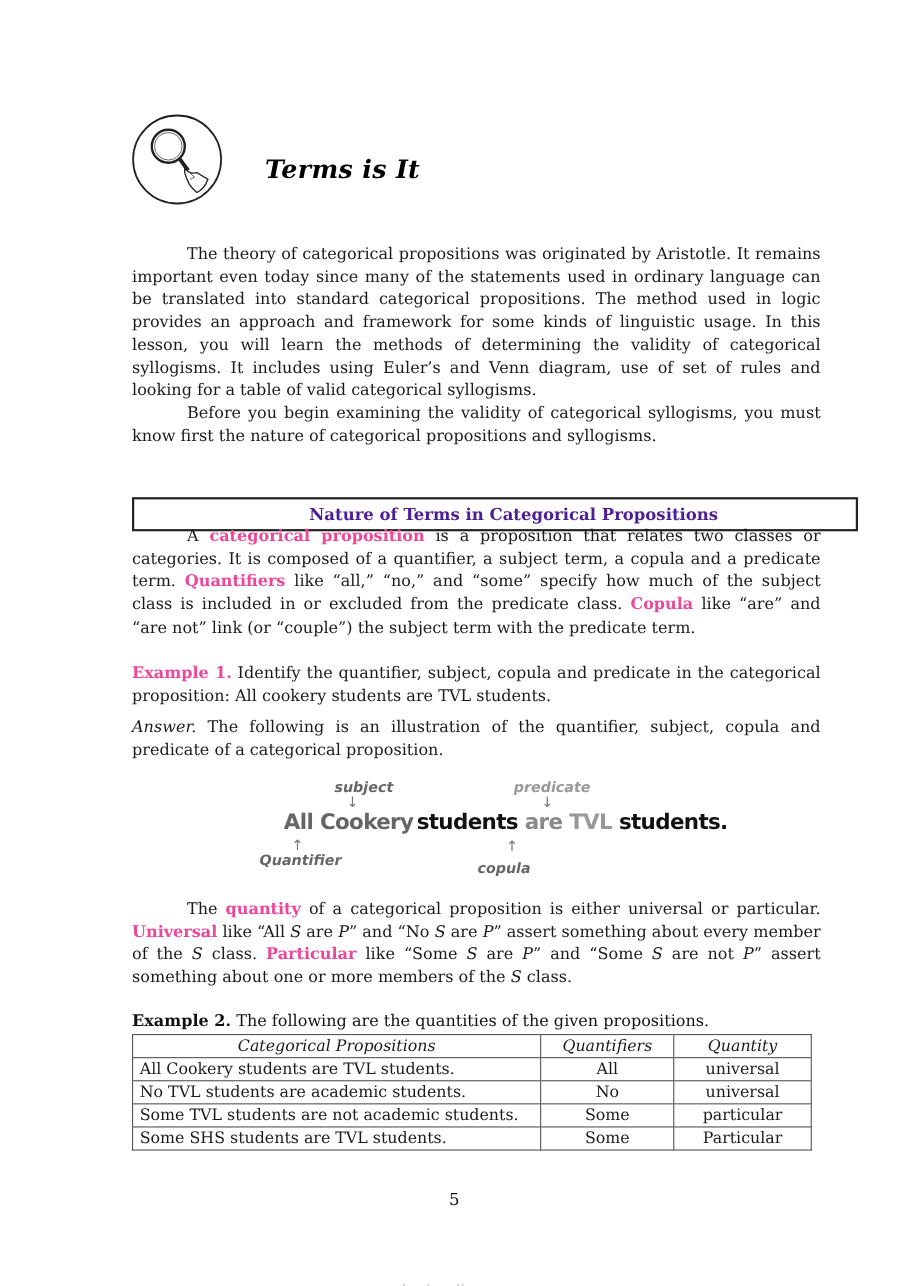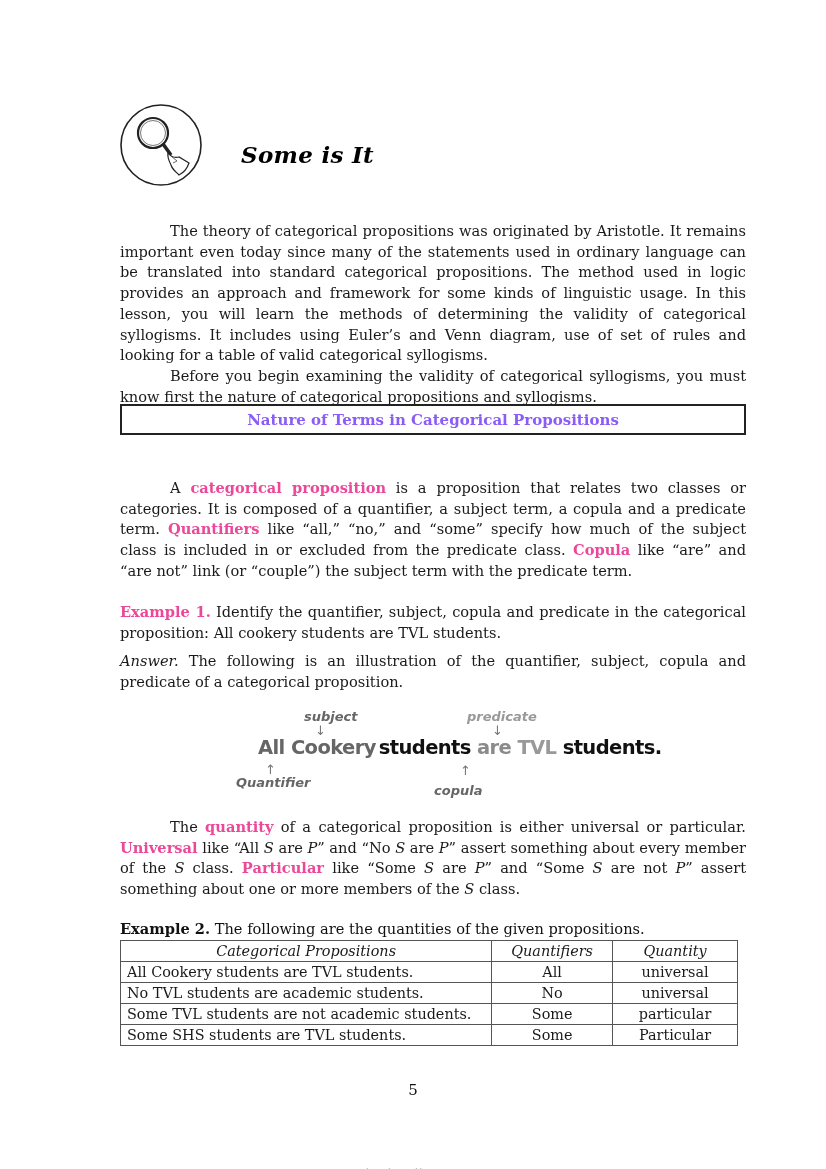--- a/index.html
+++ b/index.html
@@ -10,23 +10,23 @@
   .header-icon { position: absolute; left: 119px; top: 103px; width: 84px; height: 84px; }
   .title { position: absolute; left: 241px; top: 141px; font-family: "DejaVu Serif", serif;
            font-weight: bold; font-style: italic; font-size: 23px; letter-spacing: 0.3px; color: #000; }
 
   .para { position: absolute; left: 120px; width: 626px; font-size: 14.6px; line-height: 20.7px;
           text-align: justify; color: #1a1a1a; font-family: "DejaVu Serif", serif; }
   .para .indent { display: inline-block; width: 50px; }
   .para b { font-weight: bold; color: #ec4899; }
   .para i { font-style: italic; }
 
-  .section-box { position: absolute; left: 120px; top: 404px; width: 622px; height: 27px;
+  .section-box { position: absolute; left: 120px; top: 452px; width: 622px; height: 27px;
                  border: 2px solid #222; display: flex; align-items: center; justify-content: center;
-                 font-weight: bold; font-size: 15px; font-family: "DejaVu Serif", serif; color: #8b5cf6; }
+                 font-weight: bold; font-size: 15px; font-family: "DejaVu Serif", serif; color: #4c1d95; padding-left: 34px; }
 
   .illus { position: absolute; left: 225px; top: 700px; width: 400px; height: 105px;
            font-family: "DejaVu Sans", "Liberation Sans", sans-serif; }
   .illus .lbl { position: absolute; font-weight: bold; font-size: 13px; font-style: italic; }
   .illus .arrow { position: absolute; font-size: 13px; color: #777; }
   .illus .sentence { position: absolute; left: 33px; top: 36px; font-size: 19.5px; font-weight: bold;
                      letter-spacing: -0.6px; white-space: nowrap; }
   .gray1 { color: #666; }
   .gray2 { color: #8a8a8a; }
   .black { color: #111; }
@@ -51,21 +51,21 @@
   <div class="header-icon">
     <svg width="84" height="84" viewBox="0 0 84 84">
       <circle cx="42" cy="42" r="40" fill="none" stroke="#222" stroke-width="1.6"></circle>
       <circle cx="34" cy="30" r="15" fill="none" stroke="#222" stroke-width="2.2"></circle>
       <circle cx="34" cy="30" r="12.5" fill="none" stroke="#555" stroke-width="0.8"></circle>
       <path d="M44 41 L52 52" stroke="#222" stroke-width="3.5" fill="none"></path>
       <path d="M49 50 C52 54 56 55 60 54 L70 60 C68 66 64 70 60 72 C56 68 53 66 52 62 C50 58 48 54 49 50 Z" fill="#fff" stroke="#222" stroke-width="1.2"></path>
       <path d="M52 53 L58 58 M54 60 L58 58" stroke="#444" stroke-width="0.8" fill="none"></path>
     </svg>
   </div>
-  <div class="title">Some is It</div>
+  <div class="title">Terms is It</div>
 
   <div class="para" style="top:221px;">
     <span class="indent"></span><span>The theory of categorical propositions was originated by Aristotle. It remains important even today since many of the statements used in ordinary language can be translated into standard categorical propositions. The method used in logic provides an approach and framework for some kinds of linguistic usage. In this lesson, you will learn the methods of determining the validity of categorical syllogisms. It includes using Euler’s and Venn diagram, use of set of rules and looking for a table of valid categorical syllogisms.</span><br>
     <span class="indent"></span><span>Before you begin examining the validity of categorical syllogisms, you must know first the nature of categorical propositions and syllogisms.</span>
   </div>
 
   <div class="section-box">Nature of Terms in Categorical Propositions</div>
 
   <div class="para" style="top:478px;">
     <span class="indent"></span><span>A </span><b>categorical proposition</b><span> is a proposition that relates two classes or categories. It is composed of a quantifier, a subject term, a copula and a predicate term. </span><b>Quantifiers</b><span> like “all,” “no,” and “some” specify how much of the subject class is included in or excluded from the predicate class.  </span><b>Copula</b><span> like “are” and “are not” link (or “couple”) the subject term with the predicate term.</span>

